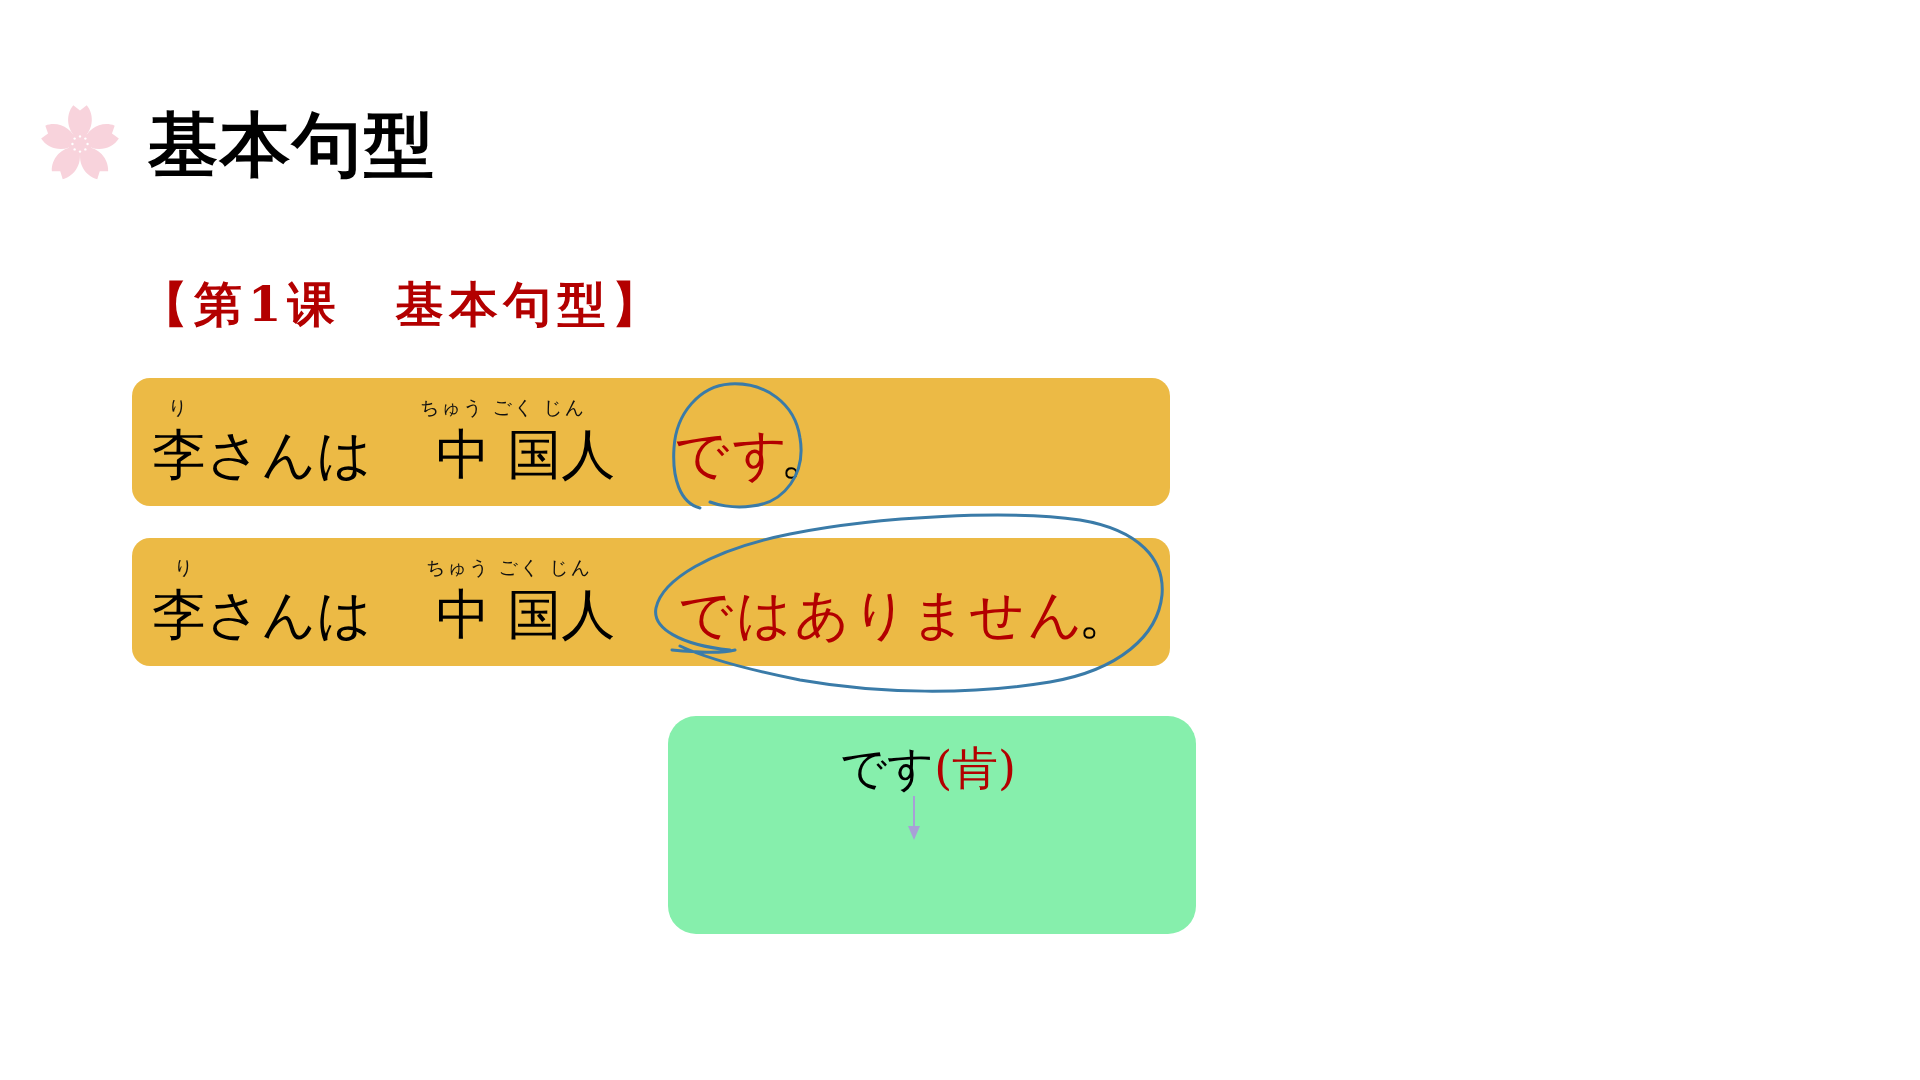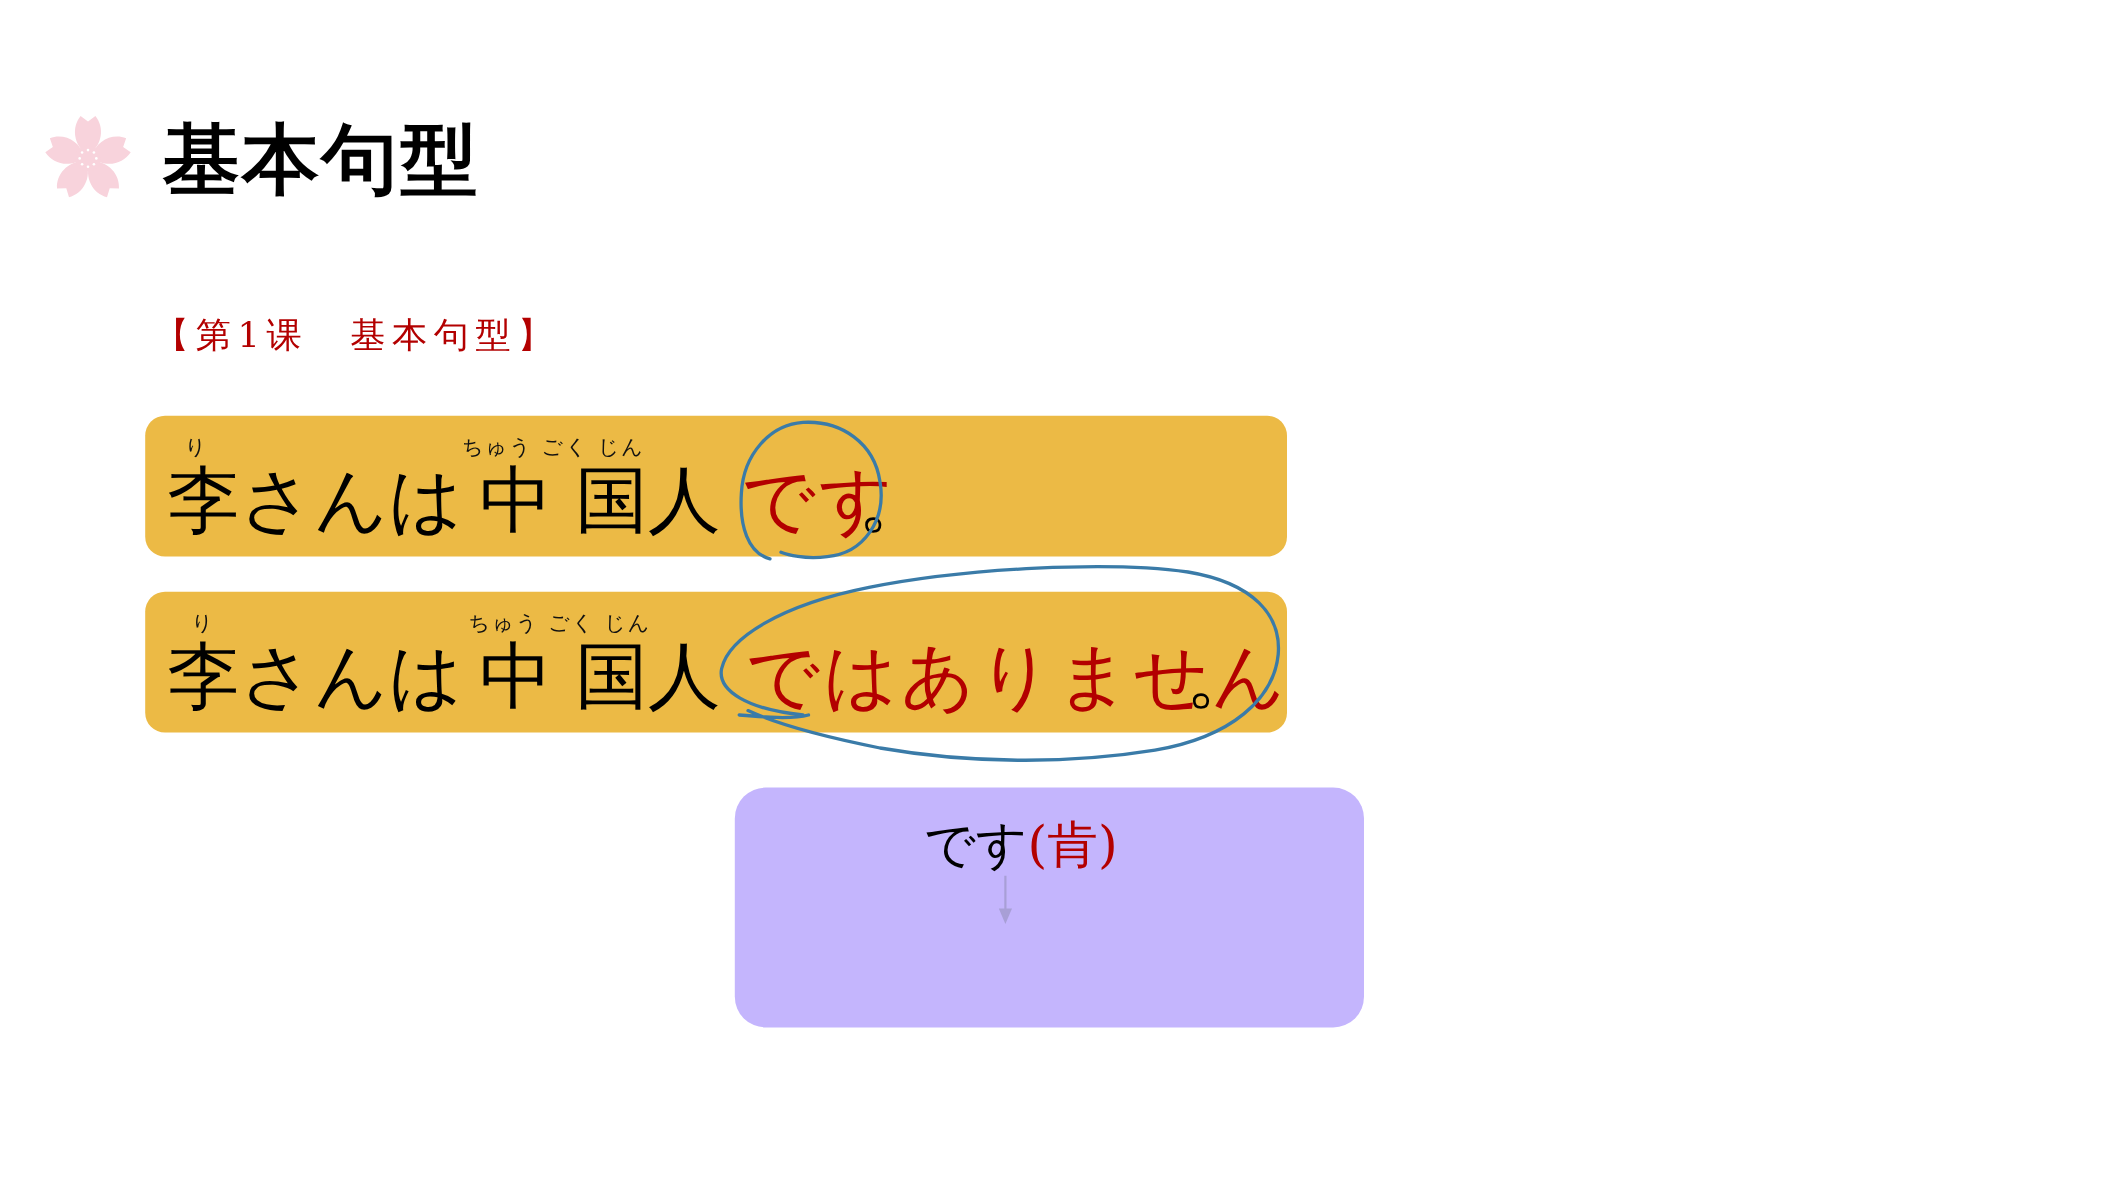--- a/index.html
+++ b/index.html
@@ -25,23 +25,23 @@
     font-family: "DejaVu Sans", "Liberation Sans", sans-serif;
     font-weight: bold;
     font-size: 70px;
     line-height: 90px;
     color: #000000;
     letter-spacing: 2px;
   }
   .lesson-heading {
     position: absolute;
     left: 140px; top: 272px;
-    font-size: 32px;
+    font-size: 48px;
     line-height: 64px;
-    font-weight: normal;
+    font-weight: bold;
     letter-spacing: 6px;
   }
   .sentence-box {
     position: absolute;
     left: 132px;
     width: 1038px;
     height: 128px;
     border-radius: 18px;
   }
   .sentence-box.s1 { top: 378px; }
@@ -57,21 +57,21 @@
     font-family: "DejaVu Sans", "Liberation Sans", sans-serif;
     font-size: 19px;
     line-height: 22px;
     color: #111;
     white-space: nowrap;
     letter-spacing: 2px;
   }
   .main-text {
     position: absolute;
     top: 44px;
-    font-size: 66px;
+    font-size: 54px;
     line-height: 66px;
     white-space: nowrap;
     color: #000000;
   }
   .main-text.red { letter-spacing: 3px; }
   .ink-mark {
     position: absolute;
     pointer-events: none;
     overflow: visible;
   }
@@ -167,21 +167,21 @@
   </div>
 
   <svg class="ink-mark" style="left:660px;top:378px;" width="160" height="140" viewBox="0 0 160 140">
     <path d="M40,130 C20,125 12,100 14,70 C16,35 40,8 70,6 C105,4 135,25 140,60 C146,95 125,125 92,128 C72,131 55,126 50,124" fill="none" stroke="#3A7BA8" stroke-width="3" stroke-linecap="round"></path>
   </svg>
 
   <svg class="ink-mark" style="left:650px;top:510px;" width="540" height="190" viewBox="0 0 540 190">
     <path d="M80,140 C30,135 2,118 6,98 C12,70 60,40 140,24 C230,6 360,0 430,10 C490,20 515,50 512,85 C508,125 470,160 400,172 C320,185 230,184 150,170 C100,160 60,150 30,136 M22,140 C45,142 70,144 85,140" fill="none" stroke="#3A7BA8" stroke-width="3" stroke-linecap="round"></path>
   </svg>
 
-  <div class="summary-box" style="background:#c4b5fd;padding-left:44px;">
+  <div class="summary-box" style="background:#86efac;">
     <div class="summary-line l1">
       <span>です</span><span style="color:#B30000;">(肯)</span>
     </div>
     <svg class="arrow" viewBox="0 0 12 44">
       <line x1="6" y1="0" x2="6" y2="34" stroke="#A89FD6" stroke-width="2"></line>
       <path d="M0,30 L12,30 L6,44 Z" fill="#A89FD6"></path>
     </svg>
   </div>
 
 </div>

